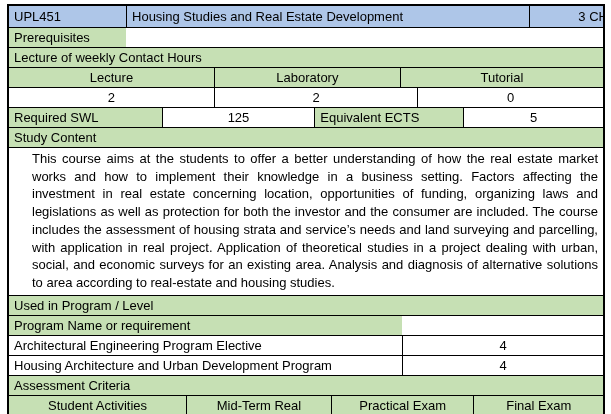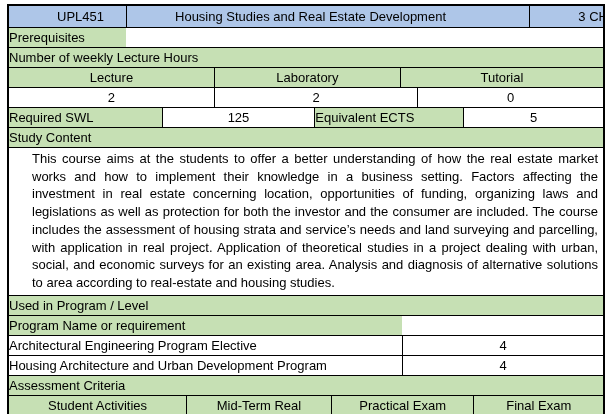--- a/index.html
+++ b/index.html
@@ -34,21 +34,21 @@
   .row.tall { height: 21px; line-height: 21px; }
   .row:not(:last-child) { border-bottom: 1px solid #000000; }
   .cell {
     box-sizing: border-box;
     overflow: hidden;
     white-space: nowrap;
   }
   .row > .cell:not(:first-child) { border-left: 1px solid #000000; }
   .blue  { background: #aec6e8; padding-left: 48px; }
   .green { background: #c6e0b4; }
-  .left   { text-align: left; }
+  .left   { text-align: left; padding-left: 5px; }
   .center { text-align: center; }
   .para-row {
     height: auto;
     line-height: normal;
   }
   .para-cell {
     width: 100%;
     white-space: normal;
     text-align: justify;
     font-size: 13px;
@@ -66,21 +66,21 @@
       <div class="cell blue left" style="width:19.7%">UPL451</div>
       <div class="cell blue left" style="width:67.9%">Housing Studies and Real Estate Development</div>
       <div class="cell blue center" style="width:12.4%">3 CH</div>
     </div>
 
     <div class="row">
       <div class="cell green left" style="width:19.7%">Prerequisites</div>
     </div>
 
     <div class="row">
-      <div class="cell green left" style="width:100%">Number of weekly Lecture Hours</div>
+      <div class="cell green left" style="width:100%">Lecture of weekly Contact Hours</div>
     </div>
 
     <div class="row">
       <div class="cell green center" style="width:34.5%">Lecture</div>
       <div class="cell green center" style="width:31.3%">Laboratory</div>
       <div class="cell green center" style="width:34.2%">Tutorial</div>
     </div>
 
     <div class="row">
       <div class="cell center" style="width:34.5%">2</div>

